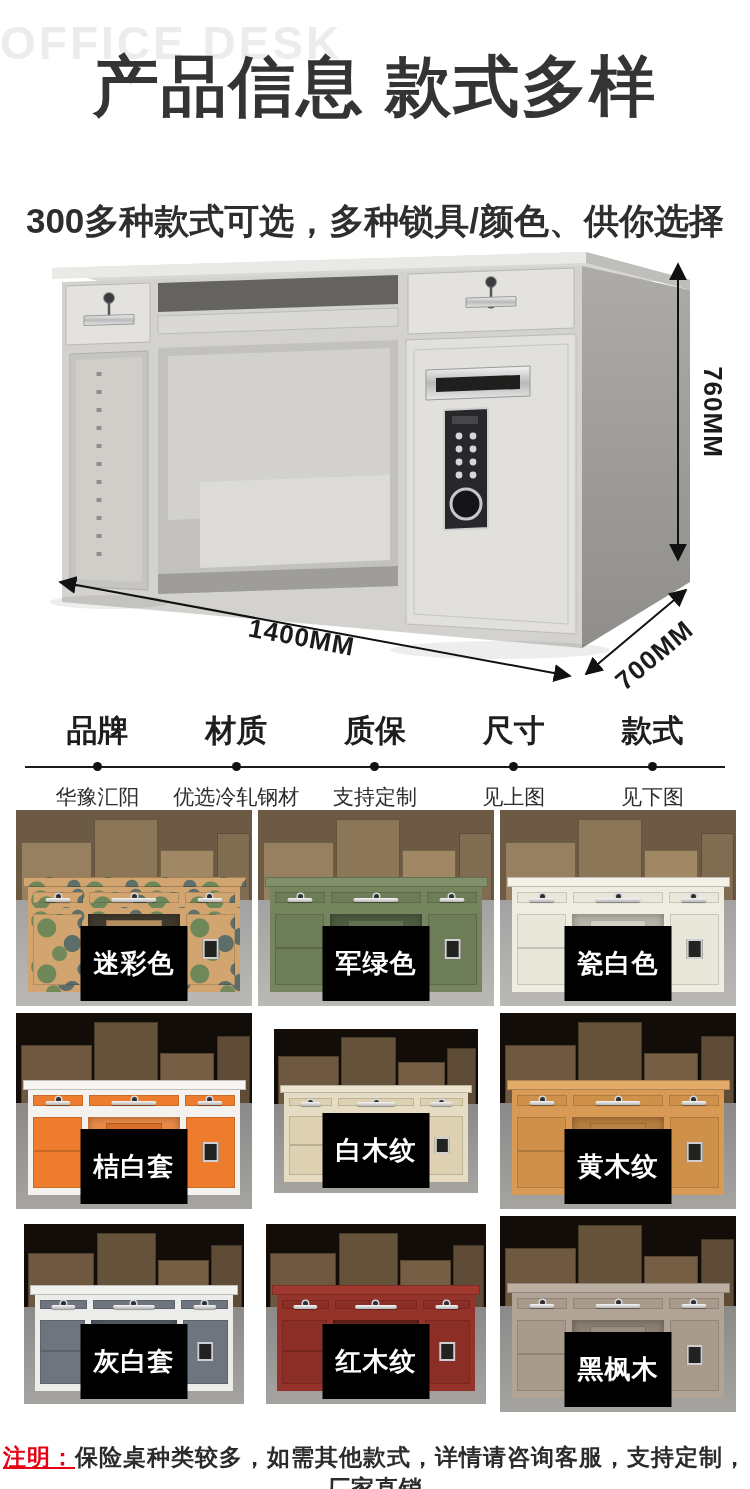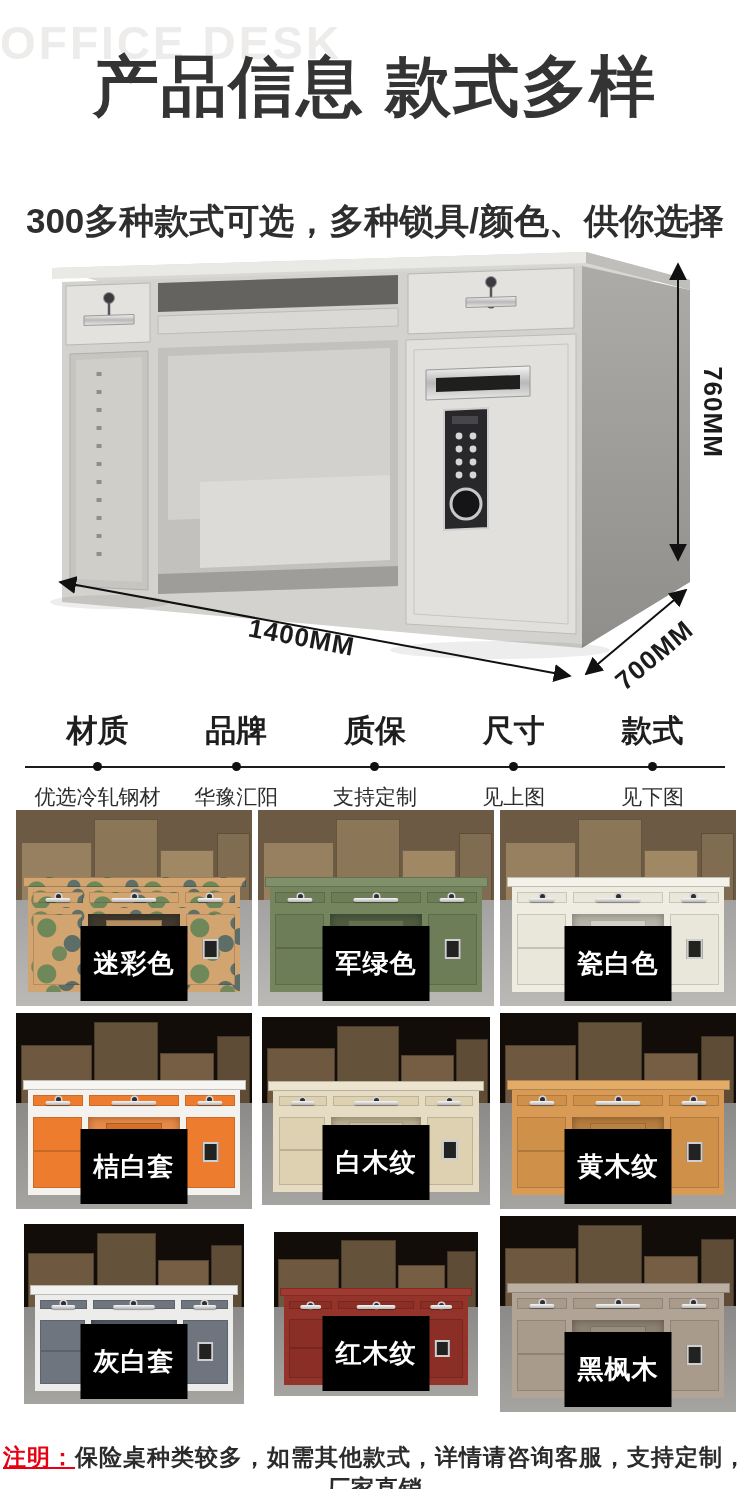--- a/index.html
+++ b/index.html
@@ -190,28 +190,28 @@
 
     <line x1="586" y1="444" x2="686" y2="360" stroke="#111" stroke-width="2" marker-start="url(#ah)" marker-end="url(#ah)"></line>
     <text class="dim-label" x="660" y="432" text-anchor="middle" transform="rotate(-40 660,432)">700MM</text>
   </svg>
 </div>
 
 <div class="specs">
   <div class="spec-rule"></div>
   <div class="spec-cols">
     <div class="spec-col">
+      <div class="spec-h">品牌</div>
+      <div class="spec-dot"></div>
+      <div class="spec-v">华豫汇阳</div>
+    </div>
+    <div class="spec-col">
       <div class="spec-h">材质</div>
       <div class="spec-dot"></div>
       <div class="spec-v">优选冷轧钢材</div>
-    </div>
-    <div class="spec-col">
-      <div class="spec-h">品牌</div>
-      <div class="spec-dot"></div>
-      <div class="spec-v">华豫汇阳</div>
     </div>
     <div class="spec-col">
       <div class="spec-h">质保</div>
       <div class="spec-dot"></div>
       <div class="spec-v">支持定制</div>
     </div>
     <div class="spec-col">
       <div class="spec-h">尺寸</div>
       <div class="spec-dot"></div>
       <div class="spec-v">见上图</div>
@@ -315,21 +315,21 @@
         </div>
       <div class="m-body">
           <i class="m-ped"></i>
           <i class="m-knee"></i>
           <i class="m-ped lockped"></i>
         </div>
     </div>
     <figcaption class="tag">桔白套</figcaption>
   </figure>
 
-  <figure class="cell c5 bg-dark" style="margin:4px">
+  <figure class="cell c5 bg-dark" style="margin:16px">
     <div class="ph-boxes">
         <i></i>
         <i></i>
         <i></i>
         <i></i>
       </div>
     <div class="ph-floor"></div>
     <div class="mini-desk">
       <i class="m-slab"></i>
       <div class="m-row">
@@ -387,21 +387,21 @@
         </div>
       <div class="m-body">
           <i class="m-ped"></i>
           <i class="m-knee"></i>
           <i class="m-ped lockped"></i>
         </div>
     </div>
     <figcaption class="tag">灰白套</figcaption>
   </figure>
 
-  <figure class="cell c8 bg-dark" style="margin:16px">
+  <figure class="cell c8 bg-dark" style="margin:8px">
     <div class="ph-boxes">
         <i></i>
         <i></i>
         <i></i>
         <i></i>
       </div>
     <div class="ph-floor"></div>
     <div class="mini-desk">
       <i class="m-slab"></i>
       <div class="m-row">

